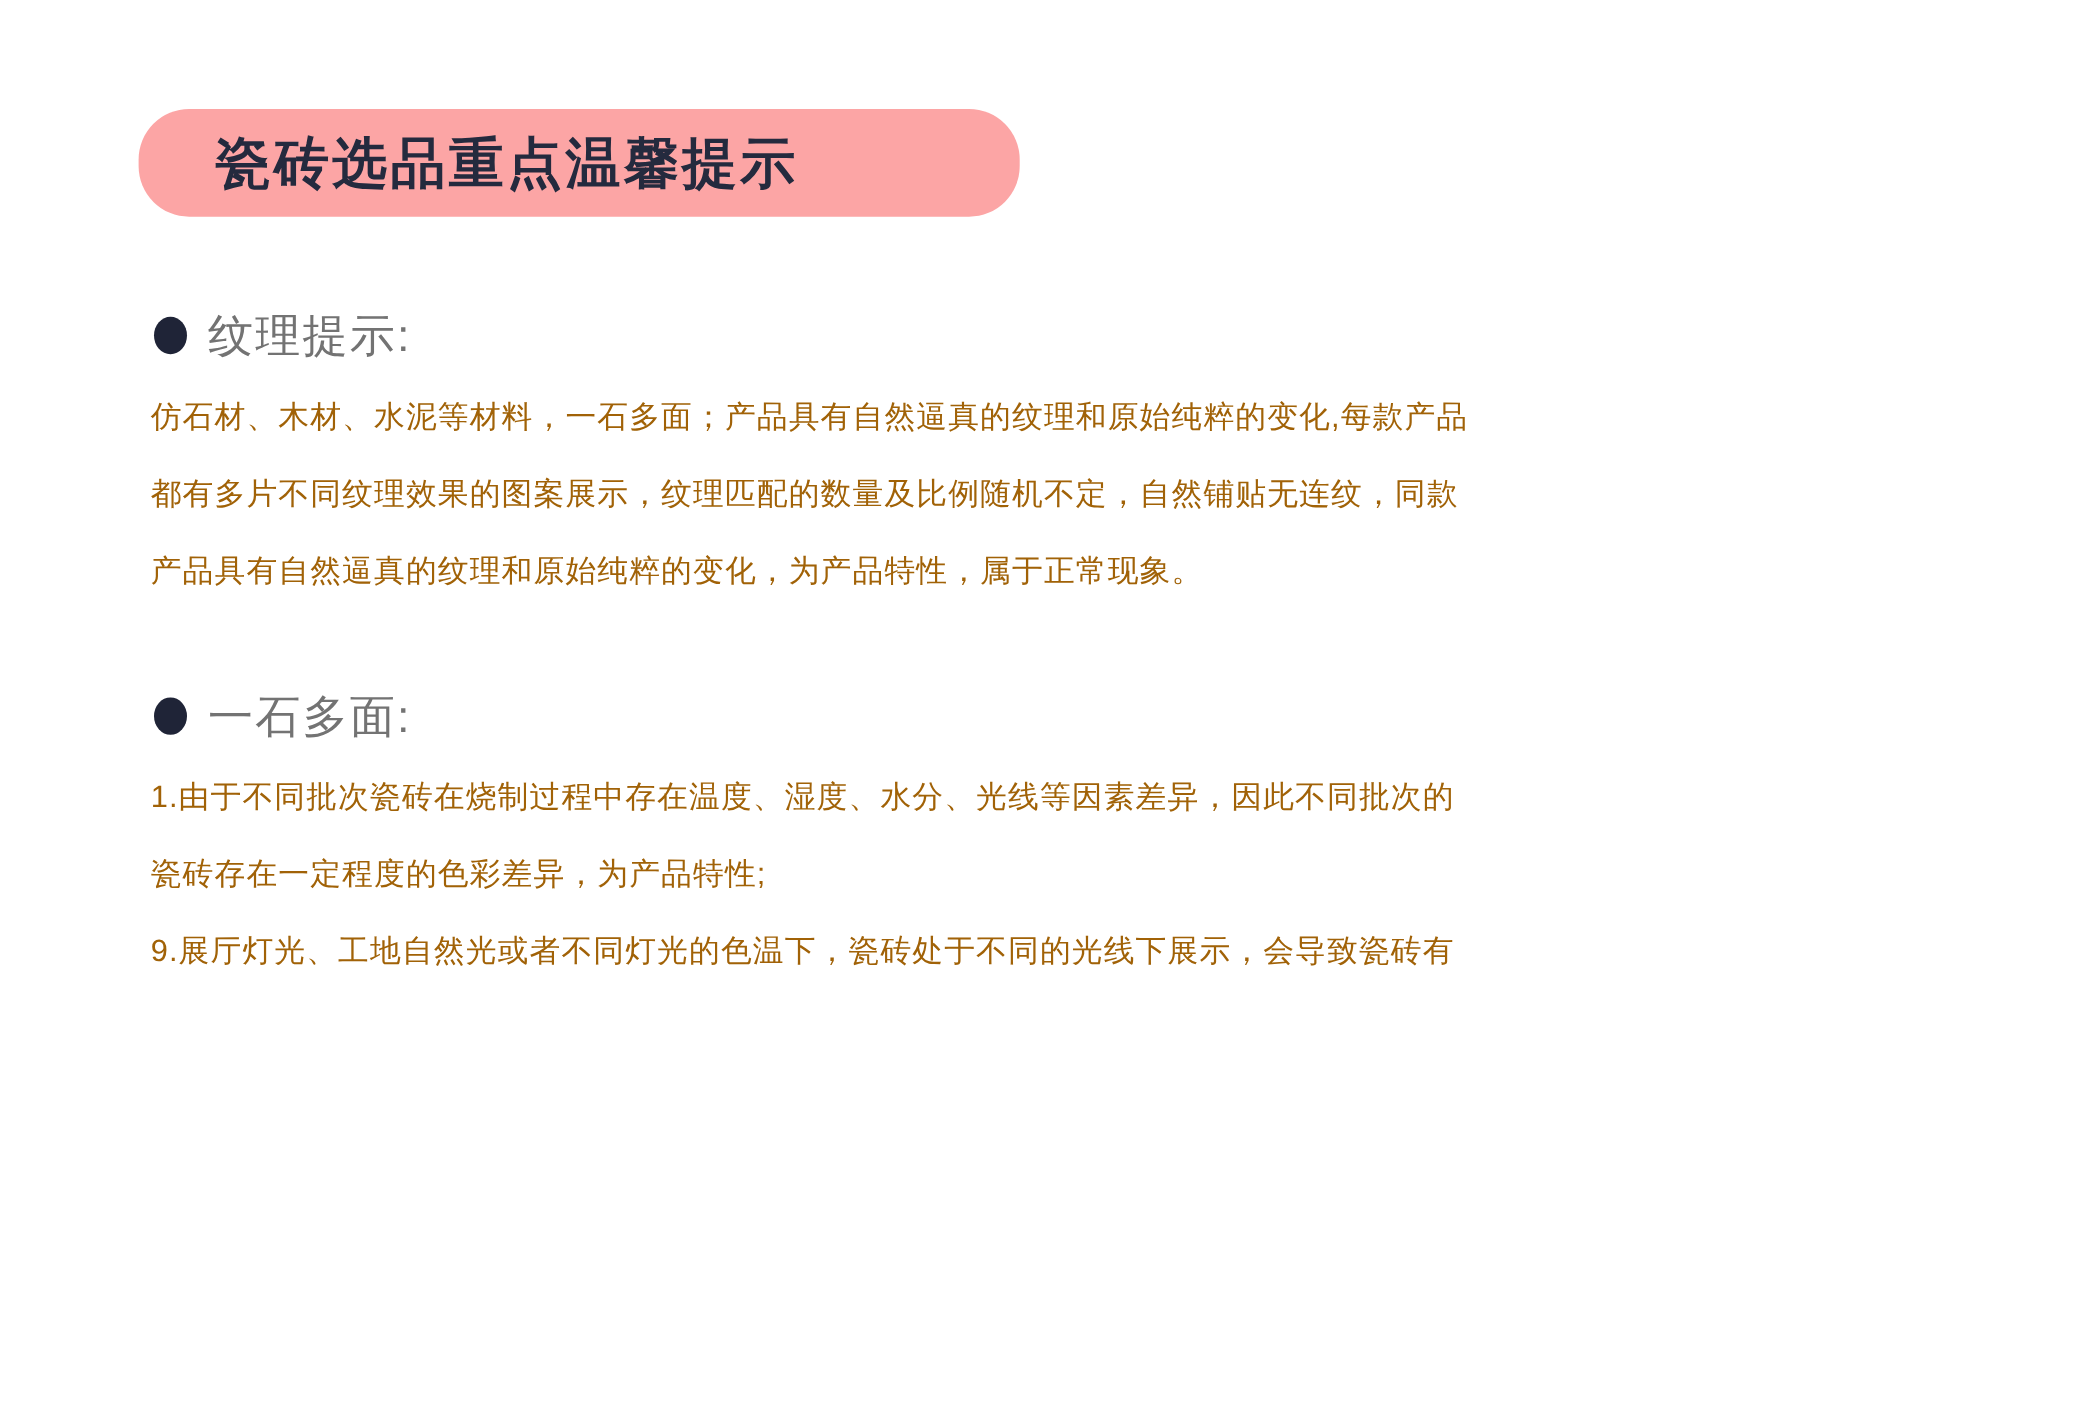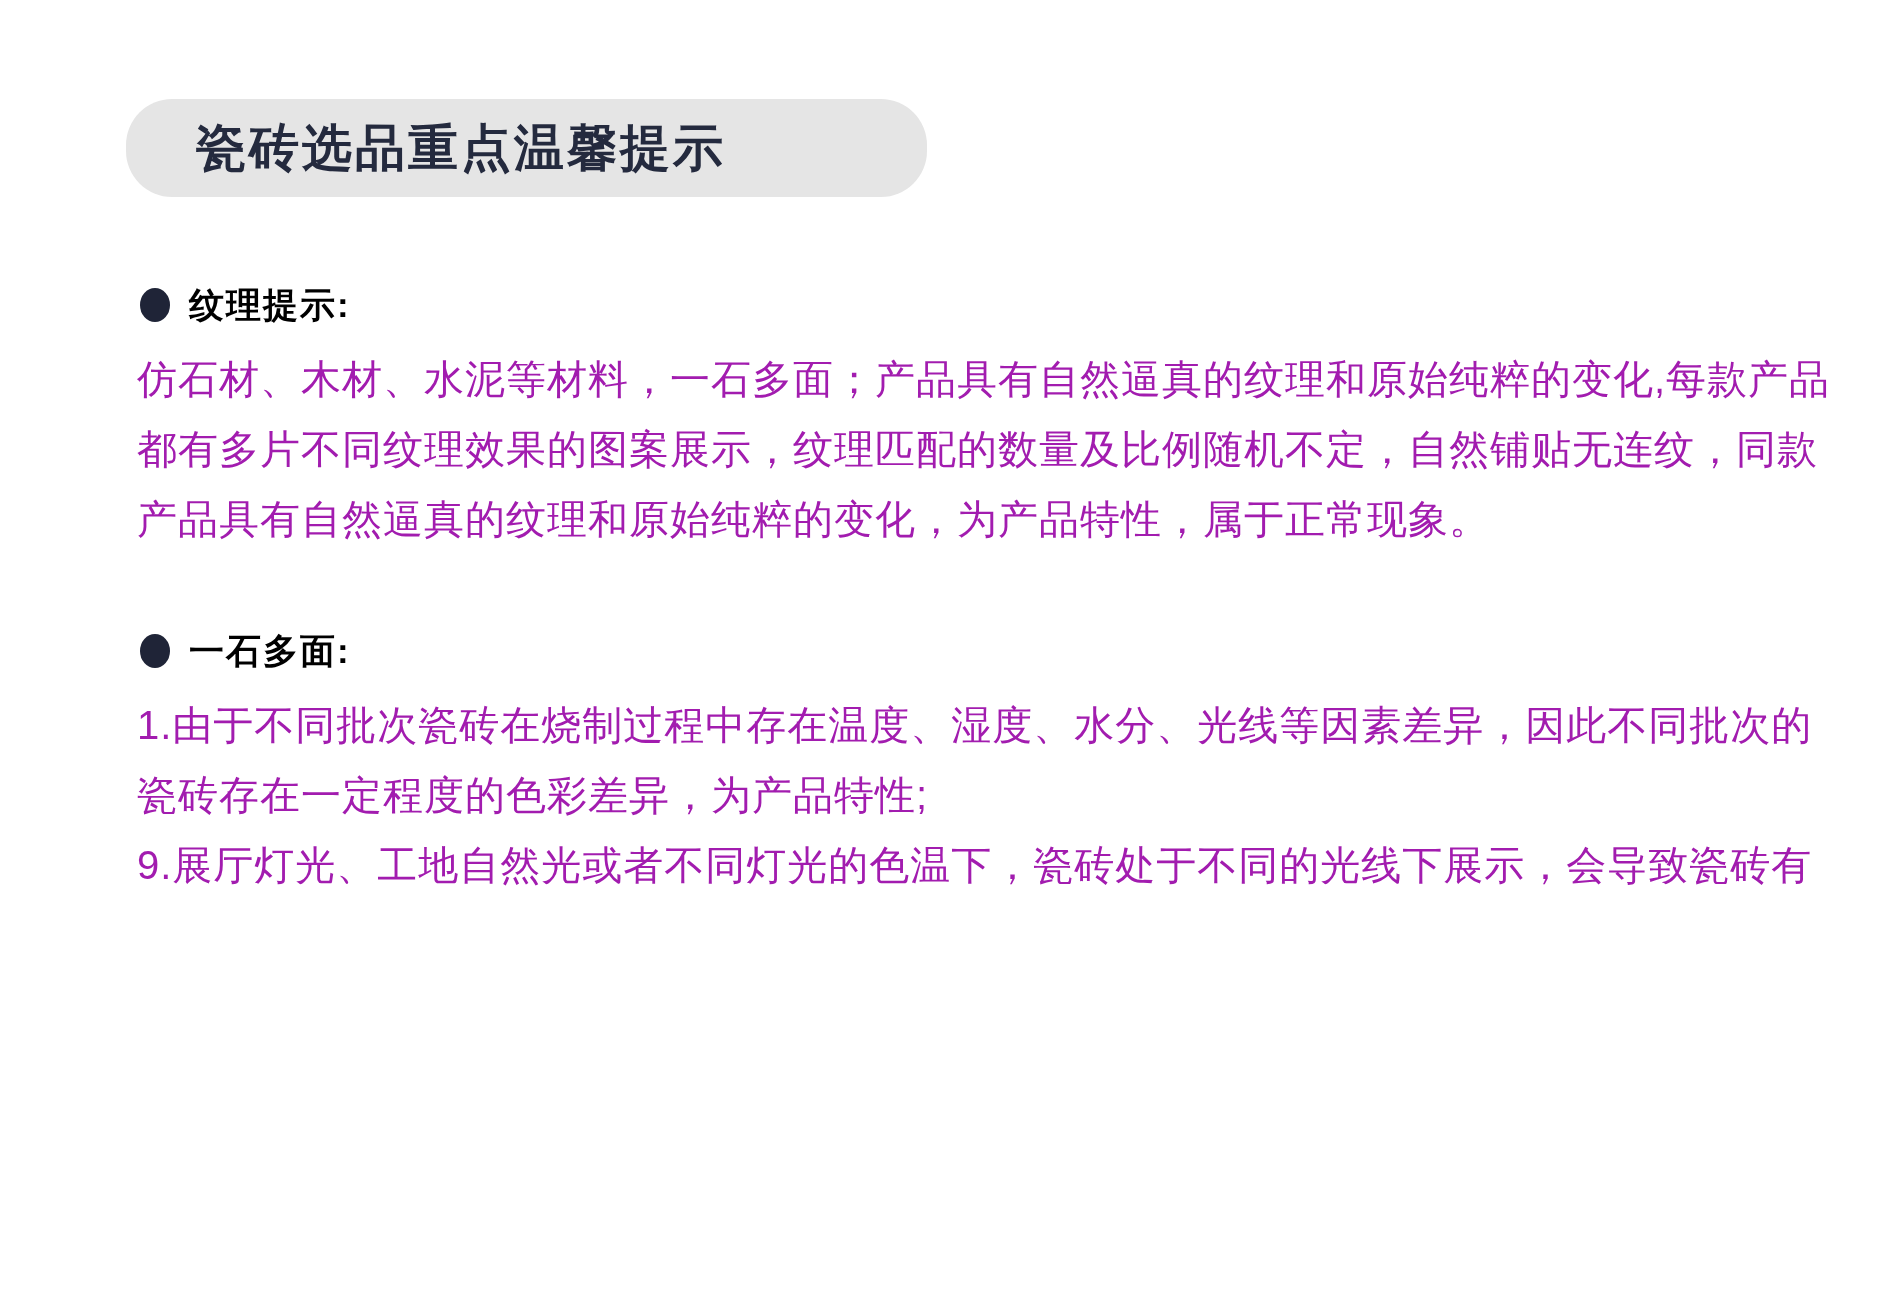--- a/index.html
+++ b/index.html
@@ -16,21 +16,21 @@
     -webkit-font-smoothing: antialiased;
   }
 
   
   .pill {
     position: absolute;
     left: 126px;
     top: 99px;
     width: 801px;
     height: 98px;
-    background: #e5e5e5;
+    background: #fca5a5;
     border-radius: 46px;
     display: flex;
     align-items: center;
   }
   .pill-title {
     padding-left: 70px;
     font-size: 50px;
     font-weight: 700;
     color: #242a3e;
     letter-spacing: 3px;
@@ -44,43 +44,43 @@
     width: 1680px;
   }
   #section-texture { top: 276px; }
   #section-color   { top: 622px; }
   #section-paving  { top: 1032px; }
 
   .section-heading {
     display: flex;
     align-items: center;
     height: 58px;
-    font-size: 35px;
-    font-weight: 700;
-    color: #000000;
+    font-size: 41px;
+    font-weight: 400;
+    color: #737373;
     letter-spacing: 2px;
     white-space: nowrap;
   }
   .bullet {
     width: 30px;
     height: 34px;
     background: #1f2437;
     border-radius: 50%;
     margin-left: 3px;
     margin-right: 19px;
     flex: 0 0 auto;
   }
 
   .section-body {
     margin-top: 10px;
   }
   .body-line {
-    font-size: 40px;
+    font-size: 28px;
     line-height: 70px;
-    color: #a21caf;
+    color: #a16207;
     letter-spacing: 1px;
     white-space: nowrap;
   }
 </style>
 </head>
 <body>
 
 <div class="pill">
   <span class="pill-title">瓷砖选品重点温馨提示</span>
 </div>

